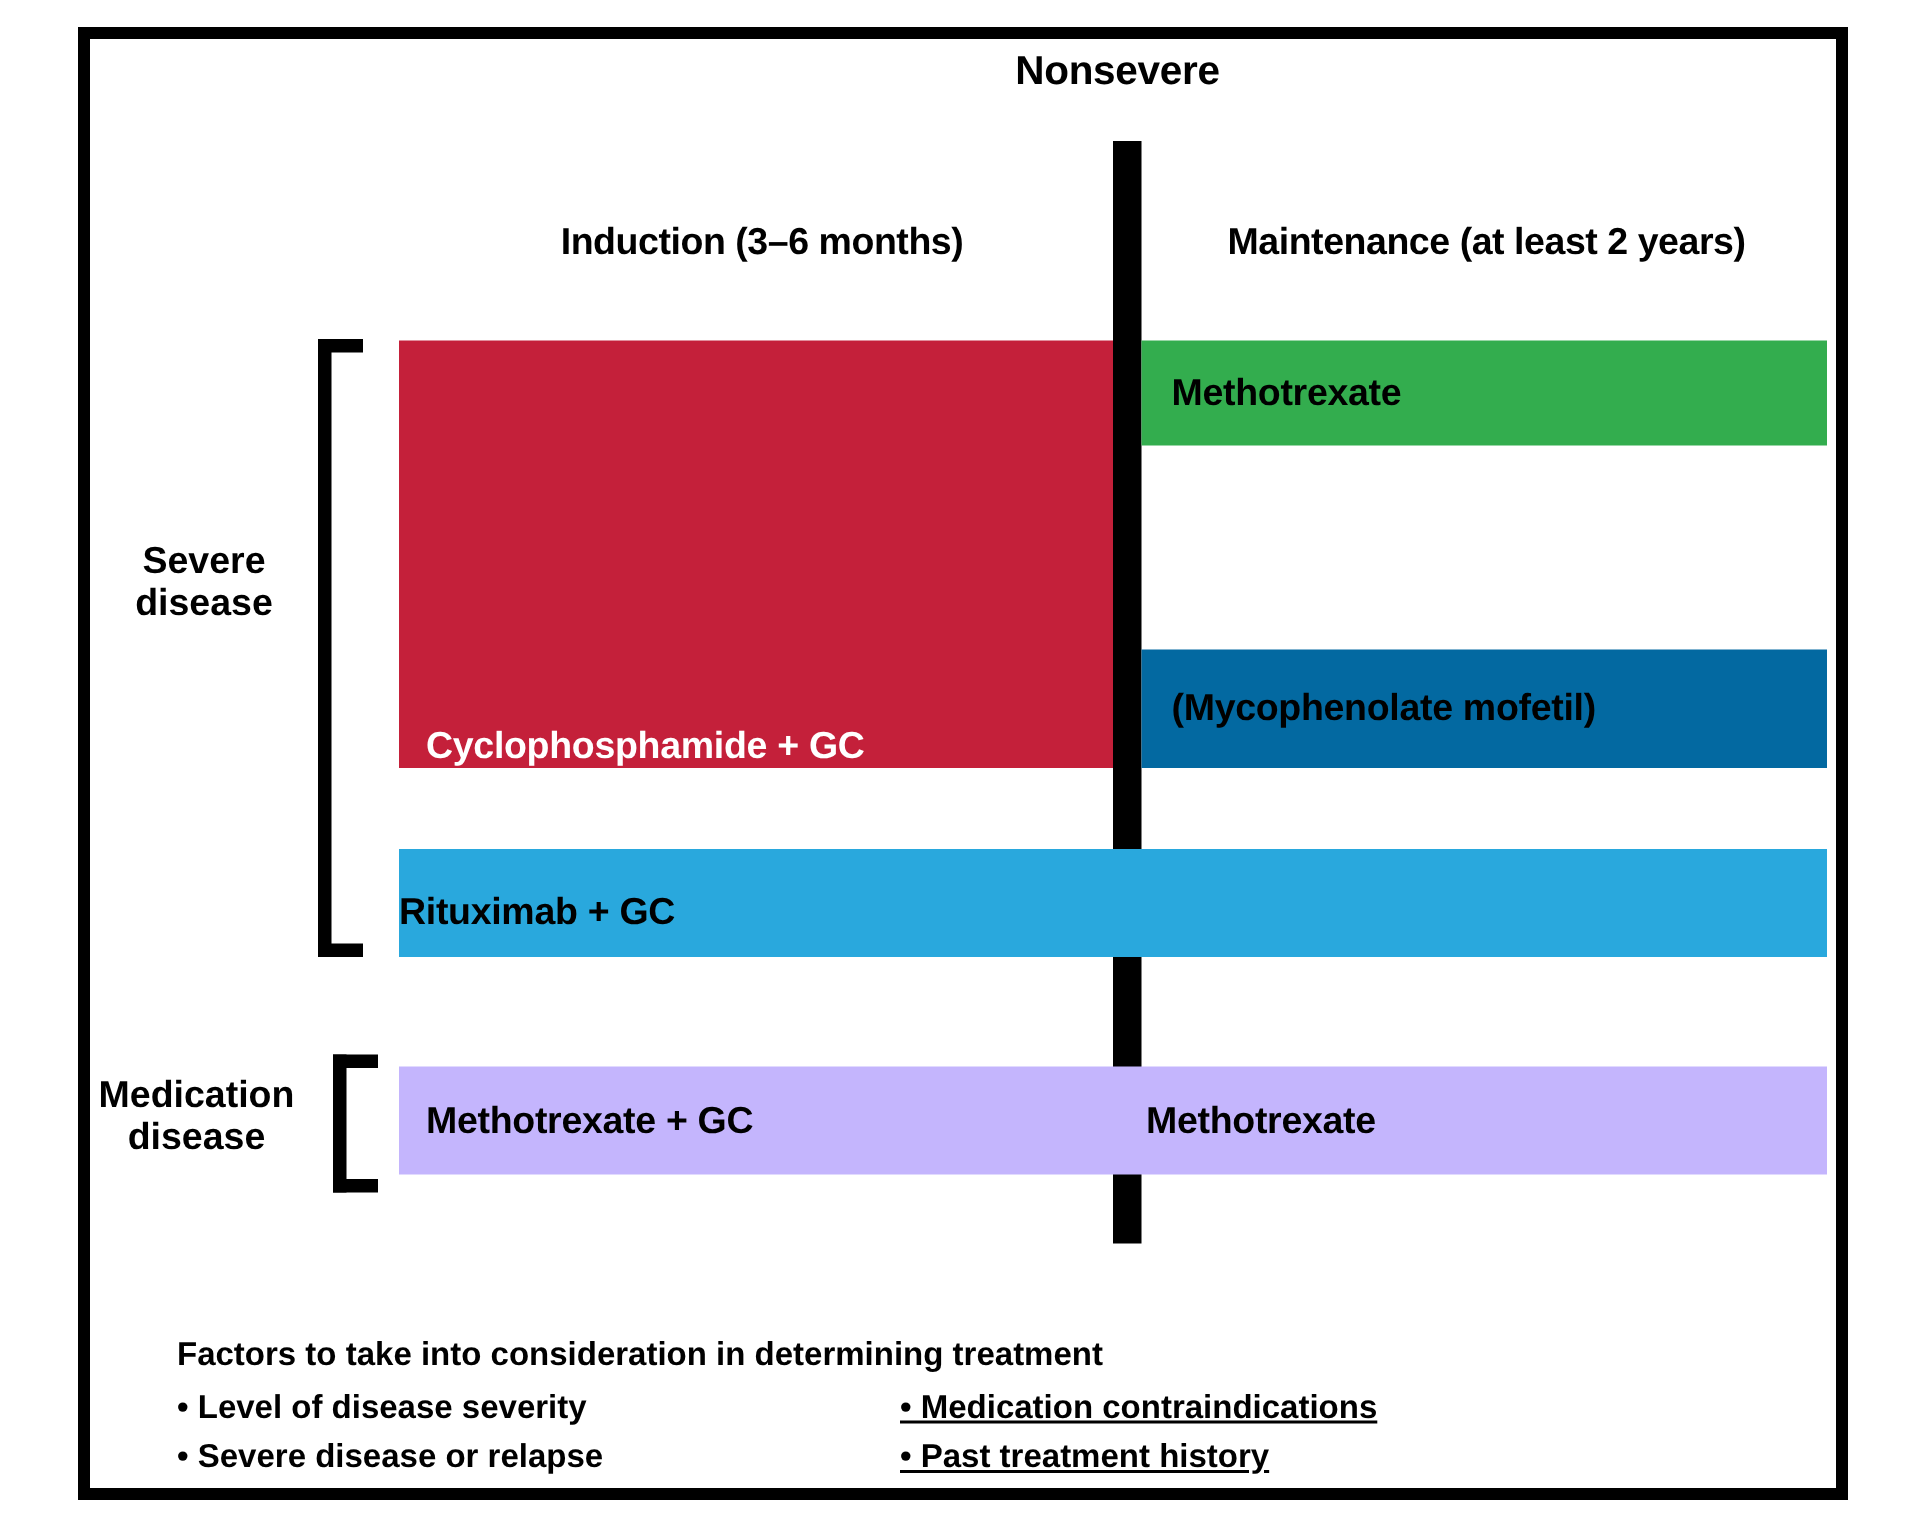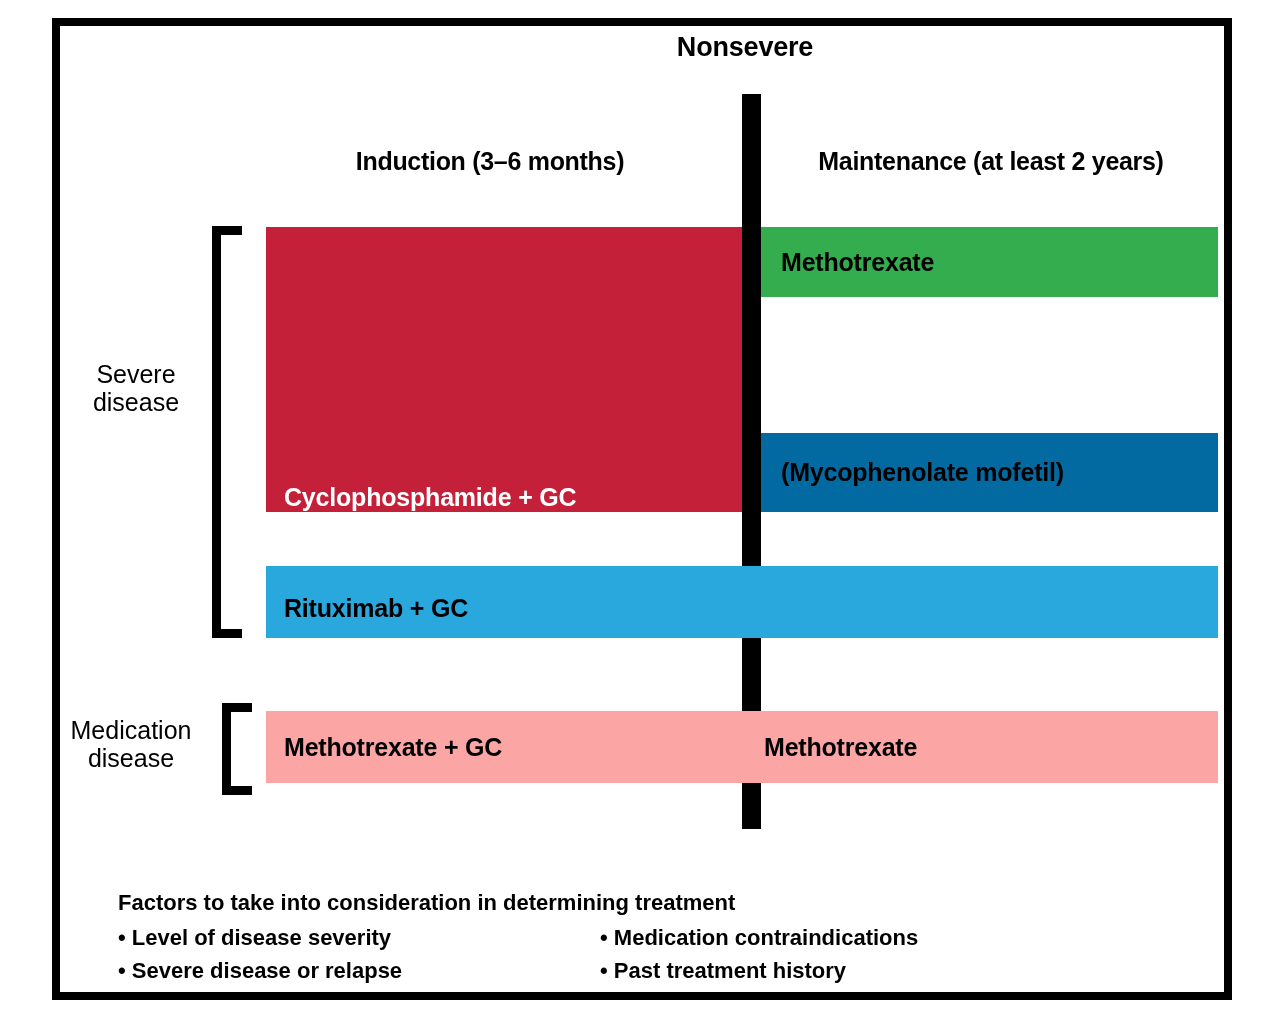--- a/index.html
+++ b/index.html
@@ -59,37 +59,37 @@
   
   .col-header {
     position: absolute;
     font-size: 25px;
     font-weight: 700;
     color: #000000;
     white-space: nowrap;
     letter-spacing: -0.3px;
   }
   .col-header.induction {
-    left: 252px;
+    left: 270px;
     top: 147px;
     width: 476px;
     text-align: center;
   }
   .col-header.maintenance {
     left: 764px;
     top: 147px;
     width: 454px;
     text-align: center;
   }
 
   
   .group-label {
     position: absolute;
     font-size: 25px;
-    font-weight: 400;
+    font-weight: 700;
     color: #000000;
     line-height: 1.12;
     text-align: center;
   }
   .group-label.severe {
     left: 62px;
     top: 360px;
     width: 148px;
   }
   .group-label.nonsevere {
@@ -177,30 +177,29 @@
 
   .bar-rtx {
     left: 266px;
     top: 566px;
     width: 952px;
     height: 72px;
     background: #29a8dd;
   }
   .bar-rtx .bar-label {
     color: #000000;
-    padding-left: 18px;
     margin-top: 12px;
   }
 
   .bar-mtx-ind {
     left: 266px;
     top: 711px;
     width: 952px;
     height: 72px;
-    background: #fca5a5;
+    background: #c4b5fd;
   }
   .bar-mtx-ind .bar-label.left-label {
     color: #000000;
     padding-left: 18px;
   }
   .bar-mtx-ind .bar-label.right-label {
     color: #000000;
     position: absolute;
     left: 498px;
   }
@@ -221,21 +220,21 @@
   }
   .footer-cols {
     position: relative;
     width: 100%;
   }
   .footer-col {
     position: absolute;
     top: 0;
   }
   .footer-col.left  { left: 0px;   width: 480px; }
-  .footer-col.right { left: 482px; width: 520px; }
+  .footer-col.right { left: 482px; width: 520px; text-decoration: underline; }
   .footer-item {
     font-size: 22px;
     font-weight: 600;
     color: #000000;
     white-space: nowrap;
     line-height: 1.52;
   }
 </style>
 </head>
 <body>

